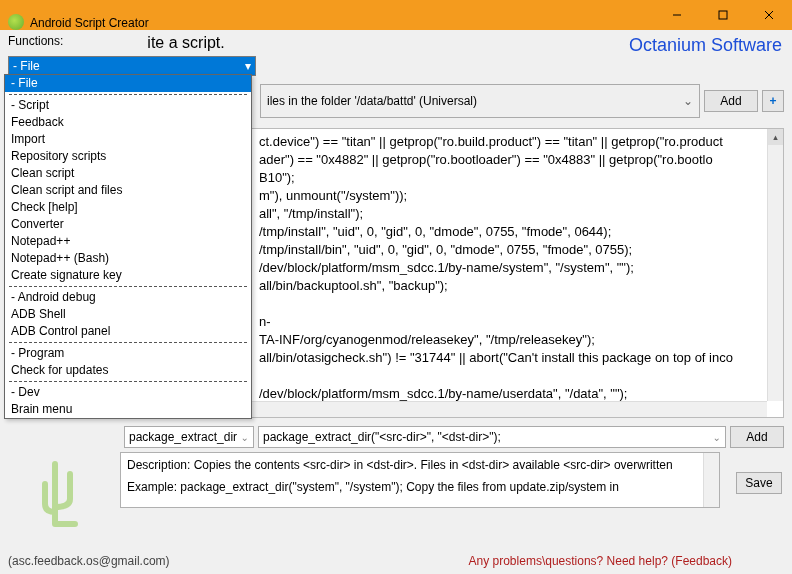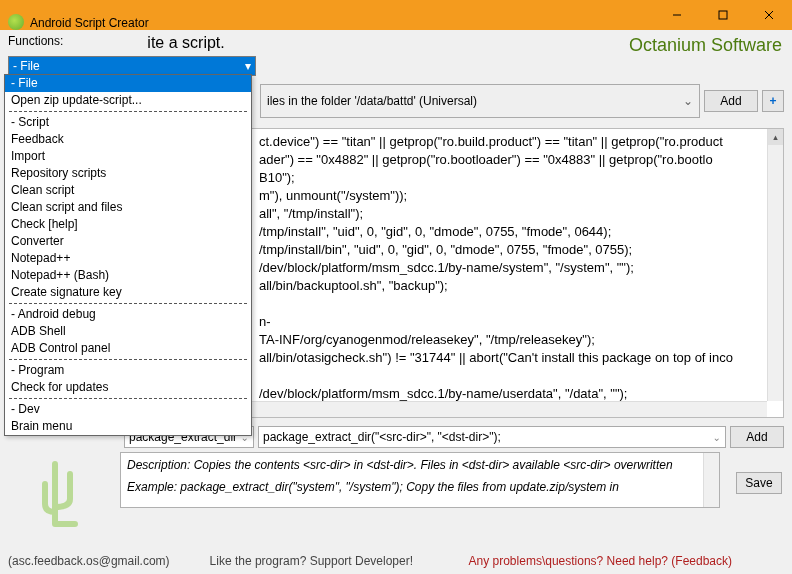--- a/index.html
+++ b/index.html
@@ -6,42 +6,42 @@
 body { width: 792px; height: 574px; background: #f0f0f0; overflow: hidden; position: relative; }
 .titlebar { height: 30px; background: #f49b1e; display: flex; align-items: flex-end; padding-left: 8px; }
 .titlebar-icon { width: 16px; height: 16px; border-radius: 50%; background: radial-gradient(circle at 40% 40%, #b4e04d, #6aae2e); margin-right: 6px; }
 .titlebar-title { flex: 1; font-size: 12px; color: #000; }
 .win-btns { display: flex; height: 100%; }
 .win-btn { width: 46px; height: 100%; display: flex; align-items: center; justify-content: center; color: #000; }
 .content { position: relative; height: calc(100% - 30px); background: #f0f0f0; }
 .row-top { display: flex; align-items: flex-start; padding: 4px 8px 2px 8px; }
 .functions-label { font-size: 12px; }
 .main-heading { font-size: 16px; font-weight: 400; margin-left: 84px; }
-.brand { position: absolute; right: 10px; top: 5px; font-size: 18px; color: #4d7c0f; }
+.brand { position: absolute; right: 10px; top: 5px; font-size: 18px; color: #1d4ed8; }
 .row-select-area { position: relative; padding: 2px 8px; }
 .file-combo { width: 248px; border: 1px solid #7a7a7a; background: #0078d7; color: #fff; height: 20px; display: flex; align-items: center; padding: 0 4px; }
 .file-combo-arrow { margin-left: auto; }
 .row-builder { display: flex; align-items: center; gap: 4px; padding: 6px 8px; }
 .builder-label { min-width: 248px; }
 .builder-select { flex: 1; height: 22px; border: 1px solid #aaa; background: #efefef; display: flex; align-items: center; padding: 16px 6px; }
 .builder-select-arrow { margin-left: auto; color: #666; }
 .add-btn { width: 54px; height: 22px; border: 1px solid #aaa; background: #e6e6e6; text-align: center; line-height: 20px; }
 .plus-btn { width: 22px; height: 22px; border: 1px solid #aaa; background: #e6e6e6; color: #0066cc; text-align: center; line-height: 20px; font-weight: bold; }
 .code-area { margin: 4px 8px; border: 1px solid #bbb; background: #fff; height: 290px; position: relative; overflow: hidden; }
 .code-text { padding: 4px 20px 4px 250px; white-space: pre; font-size: 13px; line-height: 18px; }
 .code-scroll { position: absolute; right: 0; top: 0; bottom: 16px; width: 16px; background: #f0f0f0; border-left: 1px solid #ddd; }
 .code-scroll-btn { height: 16px; background: #e0e0e0; text-align: center; font-size: 9px; line-height: 16px; color: #555; }
 .code-scroll-h { position: absolute; left: 0; right: 16px; bottom: 0; height: 16px; background: #f0f0f0; border-top: 1px solid #ddd; }
 .cmd-row { display: flex; align-items: center; gap: 4px; padding: 4px 8px; }
 .cmd-input { border: 1px solid #aaa; background: #fff; height: 22px; padding: 0 4px; display: flex; align-items: center; }
 .cmd-name { width: 130px; }
 .cmd-sig { flex: 1; font-style: normal; }
 .cmd-sig-arrow { margin-left: auto; color: #888; font-size: 10px; }
 .side-btn { width: 54px; height: 22px; border: 1px solid #aaa; background: #e6e6e6; text-align: center; line-height: 20px; }
-.desc-box { margin: 0 72px 0 120px; border: 1px solid #b0b0b0; background: #fff; padding: 4px 6px; font-style: italic; font-size: 12px; line-height: 16px; height: 56px; position: relative; }
+.desc-box { margin: 0 72px 0 120px; border: 1px solid #b0b0b0; background: #fff; padding: 4px 6px; font-size: 12px; line-height: 16px; height: 56px; position: relative; }
 .desc-scroll { position: absolute; right: 0; top: 0; bottom: 0; width: 16px; background: #f0f0f0; border-left: 1px solid #ddd; }
 .save-btn { position: absolute; right: 10px; bottom: 80px; width: 46px; height: 22px; border: 1px solid #aaa; background: #e6e6e6; text-align: center; line-height: 20px; }
 .footer { position: absolute; bottom: 0; left: 0; right: 0; padding: 2px 8px 6px 8px; font-size: 11px; color: #444; display: flex; align-items: flex-end; }
 .footer-left { line-height: 13px; }
 .footer-mid { margin-left: 40px; }
 .footer-right { margin-left: auto; margin-right: 52px; color: #b02020; }
 .cactus { position: absolute; left: 30px; bottom: 40px; width: 60px; height: 80px; opacity: .55; }
 .cactus svg { width: 100%; height: 100%; }
 .dropdown { position: absolute; left: 4px; top: 20px; width: 248px; background: #fff; border: 1px solid #666; z-index: 50; box-shadow: 2px 2px 4px rgba(0,0,0,.2); }
 .dd-item { padding: 1px 6px; font-size: 12px; line-height: 15px; cursor: default; }
@@ -83,21 +83,20 @@
   </div>
 
   <div class="row-select-area">
     <div class="file-combo">
       <span>- File</span>
       <span class="file-combo-arrow">▾</span>
     </div>
 
     <div class="dropdown" id="dropdown">
         <div class="dd-item sel">- File</div>
-        <div class="dd-item">Open zip update-script...</div>
         <hr class="dd-sep">
         <div class="dd-item">- Script</div>
         <div class="dd-item">Feedback</div>
         <div class="dd-item">Import</div>
         <div class="dd-item">Repository scripts</div>
         <div class="dd-item">Clean script</div>
         <div class="dd-item">Clean script and files</div>
         <div class="dd-item">Check [help]</div>
         <div class="dd-item">Converter</div>
         <div class="dd-item">Notepad++</div>
@@ -175,16 +174,15 @@
   <div class="cactus">
     <svg viewBox="0 0 60 80">
         <path d="M25 10 v60 M25 70 h20 M15 30 v20 q0 8 10 8 M40 20 v25 q0 8 -15 8" stroke="#8fc94d" stroke-width="6" fill="none" stroke-linecap="round"></path>
       </svg>
   </div>
 
   <div class="footer">
     <div class="footer-left">
       <div>(asc.feedback.os@gmail.com)</div>
     </div>
-    <div class="footer-mid">Like the program? Support Developer!</div>
     <div class="footer-right">Any problems\questions? Need help? (Feedback)</div>
   </div>
 </div>
 
 </body></html>

